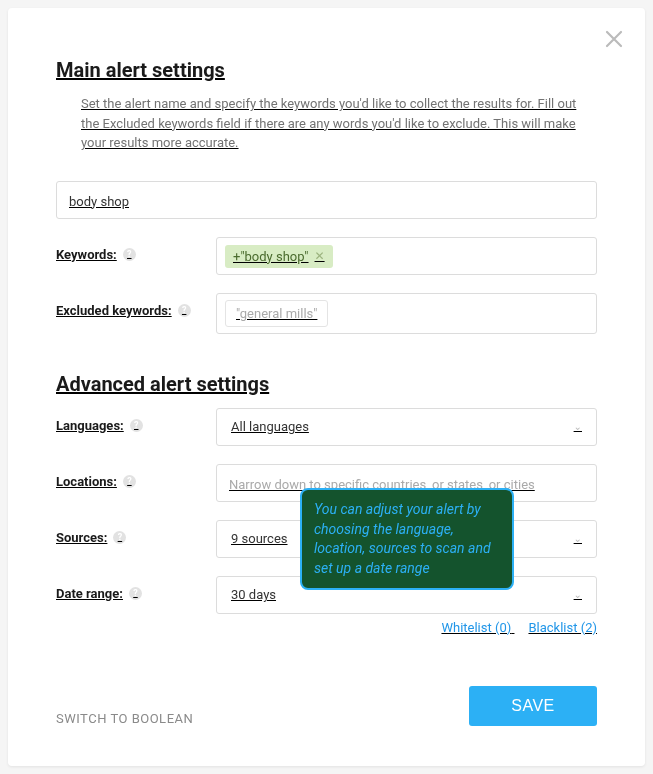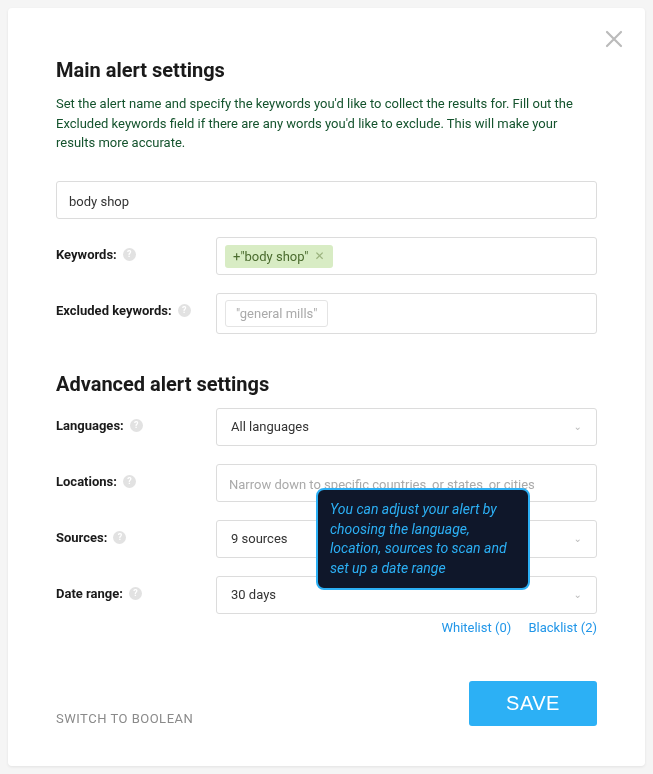--- a/index.html
+++ b/index.html
@@ -12,42 +12,44 @@
     padding: 8px;
   }
   .modal {
     background: #fff;
     border-radius: 4px;
     box-shadow: 0 1px 3px rgba(0,0,0,0.08);
     width: 100%;
     height: 100%;
     padding: 50px 48px 28px 48px;
     position: relative;
+    text-decoration: underline;
   }
   .close-btn {
     position: absolute;
     top: 22px;
     right: 22px;
     width: 18px;
     height: 18px;
     cursor: pointer;
     color: #bbb;
   }
   .close-btn svg { width: 100%; height: 100%; }
   h2 {
     font-size: 20px;
     font-weight: 700;
     color: #1a1a1a;
     margin-bottom: 12px;
   }
   .desc {
     font-size: 13px;
-    color: #14532d;
+    color: #737373;
     line-height: 1.5;
     margin-bottom: 28px;
+    margin-left: 25px;
   }
   .row {
     display: flex;
     align-items: flex-start;
     margin-bottom: 18px;
   }
   .label {
     width: 160px;
     flex-shrink: 0;
     font-size: 13px;
@@ -159,40 +161,39 @@
     color: #8a8a8a;
     cursor: pointer;
   }
   .save-btn {
     background: #2cb0f5;
     color: #fff;
     border: none;
     border-radius: 3px;
     padding: 11px 0;
     width: 128px;
-    font-size: 20px;
+    font-size: 16px;
     letter-spacing: 0.5px;
     cursor: pointer;
     text-align: center;
   }
   .tooltip {
     position: absolute;
     top: 488px;
     left: 300px;
     width: 214px;
     border: 2px solid #2cb0f5;
     border-radius: 8px;
-    background: #0f172a;
+    background: #14532d;
     color: #2cb0f5;
     font-size: 14px;
     font-style: italic;
     padding: 10px 12px;
     line-height: 1.4;
     z-index: 10;
-    margin-left: 16px;
   }
 </style>
 </head>
 <body>
 
 <div class="modal">
 
   <div class="close-btn">
     <svg viewBox="0 0 18 18">
         <path d="M2 2 L16 16 M16 2 L2 16" stroke="#bbb" stroke-width="2.2" fill="none" stroke-linecap="round"></path>

